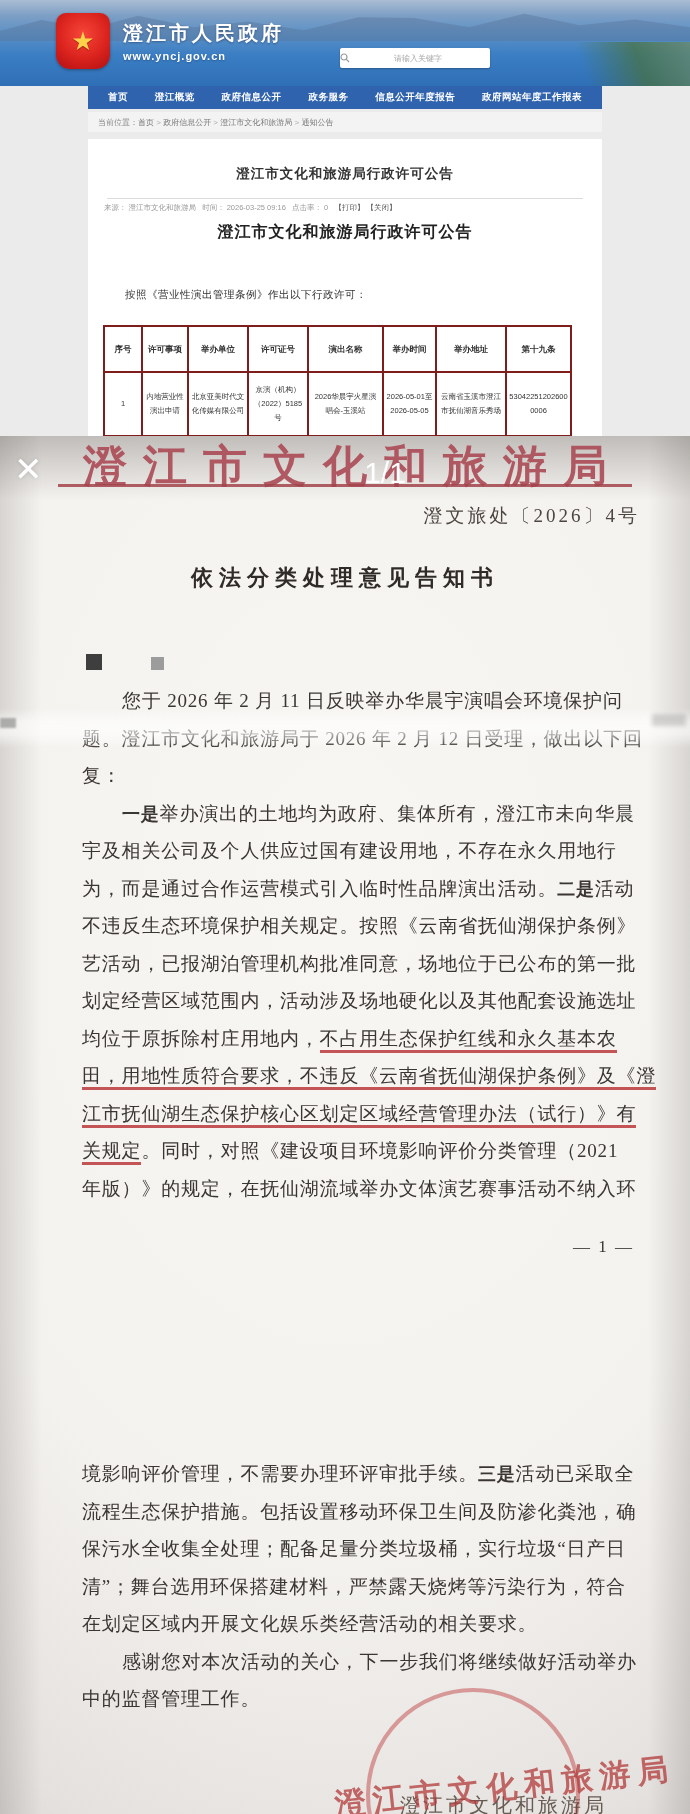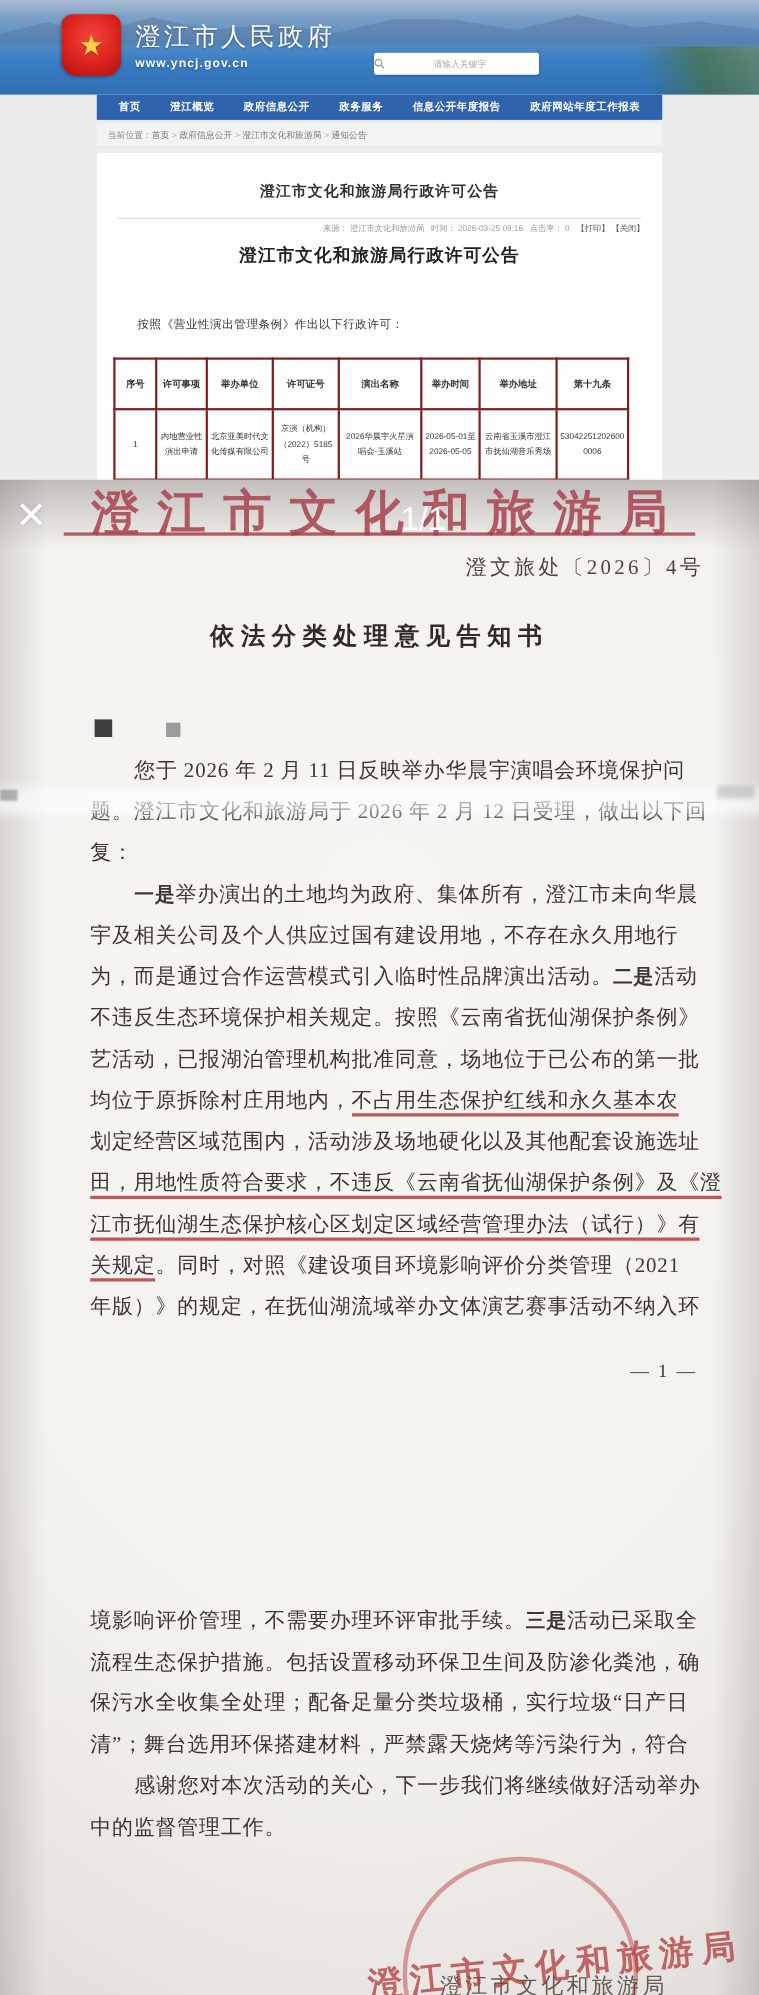--- a/index.html
+++ b/index.html
@@ -7,40 +7,40 @@
   .stage{position:relative;width:690px;height:1814px;background:#ebebeb;overflow:hidden;}
 
   
   .banner{position:relative;height:86px;background:linear-gradient(180deg,#aabdd3 0%,#7d9fc5 18%,#5a90c6 40%,#3b7ec4 64%,#2f6fb5 100%);overflow:hidden;}
   .mountains{position:absolute;top:5px;left:0;right:0;height:36px;background:#58759c;opacity:.45;
     clip-path:polygon(0 72%,6% 42%,13% 66%,20% 30%,28% 62%,36% 46%,44% 70%,52% 34%,60% 36%,68% 62%,76% 24%,84% 56%,92% 40%,100% 62%,100% 100%,0 100%);}
   .shore{position:absolute;right:0;bottom:0;width:150px;height:44px;background:linear-gradient(250deg,#6f8b57 0%,#49702f 35%,rgba(60,110,70,0) 70%);opacity:.65;}
   .brand{position:absolute;left:56px;top:13px;display:flex;align-items:center;gap:13px;z-index:2;}
   .emblem{width:54px;height:56px;border-radius:10px 10px 14px 14px;background:radial-gradient(circle at 50% 38%,#f7463a 0%,#da231d 55%,#b21013 100%);display:flex;align-items:center;justify-content:center;box-shadow:0 1px 3px rgba(0,0,0,.35);}
   .emblem .star{color:#ffd24a;font-size:26px;line-height:1;text-shadow:0 1px 1px rgba(120,20,10,.6);}
-  .site-name{font-size:23px;font-weight:normal;color:#fff;letter-spacing:3px;text-shadow:0 1px 2px rgba(20,40,80,.45);}
+  .site-name{font-size:20px;font-weight:bold;color:#fff;letter-spacing:3px;text-shadow:0 1px 2px rgba(20,40,80,.45);}
   .site-url{font-size:11px;font-weight:bold;color:#fff;margin-top:3px;letter-spacing:1px;text-shadow:0 1px 2px rgba(20,40,80,.4);}
   .search{position:absolute;left:340px;top:48px;width:150px;height:20px;display:flex;align-items:stretch;background:#fff;border-radius:2px;overflow:hidden;box-shadow:0 1px 2px rgba(0,0,0,.25);z-index:2;gap:44px;}
   .search-icon{width:18px;display:flex;align-items:center;justify-content:center;}
   .search-input{flex:1;border:none;outline:none;font-size:8px;color:#333;padding:0;background:transparent;font-family:"Liberation Sans",sans-serif;}
   .search-input::placeholder{color:#a8a8a8;}
   .search-btn{width:32px;background:#fff;border:none;border-left:1px solid #e2e2e2;color:#2f6eb5;font-size:9px;font-weight:bold;letter-spacing:1px;cursor:pointer;font-family:"Liberation Sans",sans-serif;}
 
   
   .navbar{margin-left:88px;width:514px;height:23px;background:#2f63ae;display:flex;align-items:center;justify-content:space-between;padding:0 20px;box-sizing:border-box;}
   .nav-item{color:#fff;font-size:9.5px;font-weight:bold;letter-spacing:.5px;cursor:pointer;white-space:nowrap;}
   .breadcrumb-bar{margin-left:88px;margin-top:3px;width:514px;height:20px;background:#f3f3f3;display:flex;align-items:center;padding-left:10px;box-sizing:border-box;font-size:8px;color:#888;gap:0;}
   .crumb{color:#777;cursor:pointer;}
   .crumb-sep{color:#aaa;}
 
   
   .card{margin-left:88px;margin-top:7px;width:514px;height:330px;background:#fff;box-sizing:border-box;padding:26px 15px 0;}
   .card h1{font-size:13.5px;font-weight:bold;color:#333;text-align:center;margin:0;letter-spacing:1px;}
   .card-divider{height:1px;background:#dcdcdc;margin:15px 4px 4px;}
-  .meta{text-align:right;font-size:7.5px;color:#999;margin-top:2px;white-space:nowrap;}
+  .meta{text-align:left;font-size:7.5px;color:#999;margin-top:2px;white-space:nowrap;}
   .meta span{margin:0 1px;}
   .meta .clickable{color:#555;cursor:pointer;}
   .card h2{font-size:16px;font-weight:bold;color:#222;text-align:center;margin:9px 0 0;letter-spacing:1px;}
   .intro{font-size:10.5px;color:#333;margin:45px 0 0;text-indent:22px;letter-spacing:.5px;}
   .permit-table{margin-top:23px;border-collapse:collapse;table-layout:fixed;}
   .permit-table th,.permit-table td{border:2px solid #7f1d1d;color:#333;text-align:center;vertical-align:middle;word-break:break-all;}
   .permit-table th{font-size:8.5px;font-weight:600;height:40px;padding:2px 2px;line-height:1.5;}
   .permit-table td{font-size:7.5px;height:56px;padding:3px 2px;line-height:1.9;}
 
   
@@ -179,33 +179,34 @@
 
     <div class="doc-body doc-page1" id="doc-page1">
         <div class="doc-line indent"><span>您于 2026 年 2 月 11 日反映举办华晨宇演唱会环境保护问</span></div>
         <div class="doc-line"><span>题。澄江市文化和旅游局于 2026 年 2 月 12 日受理，做出以下回</span></div>
         <div class="doc-line"><span>复：</span></div>
         <div class="doc-line indent"><span class="seg-b">一是</span><span>举办演出的土地均为政府、集体所有，澄江市未向华晨</span></div>
         <div class="doc-line"><span>宇及相关公司及个人供应过国有建设用地，不存在永久用地行</span></div>
         <div class="doc-line"><span>为，而是通过合作运营模式引入临时性品牌演出活动。</span><span class="seg-b">二是</span><span>活动</span></div>
         <div class="doc-line"><span>不违反生态环境保护相关规定。按照《云南省抚仙湖保护条例》</span></div>
         <div class="doc-line"><span>艺活动，已报湖泊管理机构批准同意，场地位于已公布的第一批</span></div>
+        <div class="doc-line"><span>划定经营区域范围内，活动涉及场地硬化以及其他配套设施选址</span></div>
         <div class="doc-line"><span>均位于原拆除村庄用地内，</span><span class="seg-u">不占用生态保护红线和永久基本农</span></div>
-        <div class="doc-line"><span>划定经营区域范围内，活动涉及场地硬化以及其他配套设施选址</span></div>
         <div class="doc-line"><span class="seg-u">田，用地性质符合要求，不违反《云南省抚仙湖保护条例》及《澄</span></div>
         <div class="doc-line"><span class="seg-u">江市抚仙湖生态保护核心区划定区域经营管理办法（试行）》有</span></div>
         <div class="doc-line"><span class="seg-u">关规定</span><span>。同时，对照《建设项目环境影响评价分类管理（2021</span></div>
         <div class="doc-line"><span>年版）》的规定，在抚仙湖流域举办文体演艺赛事活动不纳入环</span></div>
       </div>
     <div class="page-num">— 1 —</div>
     <div class="doc-body doc-page2" id="doc-page2">
         <div class="doc-line"><span>境影响评价管理，不需要办理环评审批手续。</span><span class="seg-b">三是</span><span>活动已采取全</span></div>
         <div class="doc-line"><span>流程生态保护措施。包括设置移动环保卫生间及防渗化粪池，确</span></div>
         <div class="doc-line"><span>保污水全收集全处理；配备足量分类垃圾桶，实行垃圾“日产日</span></div>
         <div class="doc-line"><span>清”；舞台选用环保搭建材料，严禁露天烧烤等污染行为，符合</span></div>
+        <div class="doc-line"><span>在划定区域内开展文化娱乐类经营活动的相关要求。</span></div>
         <div class="doc-line indent"><span>感谢您对本次活动的关心，下一步我们将继续做好活动举办</span></div>
         <div class="doc-line"><span>中的监督管理工作。</span></div>
       </div>
 
     <div class="artifact-band"></div>
     <div class="smudge-l"></div>
     <div class="smudge-r"></div>
 
     <div class="stamp"></div>
     <div class="stamp-text">澄江市文化和旅游局</div>

